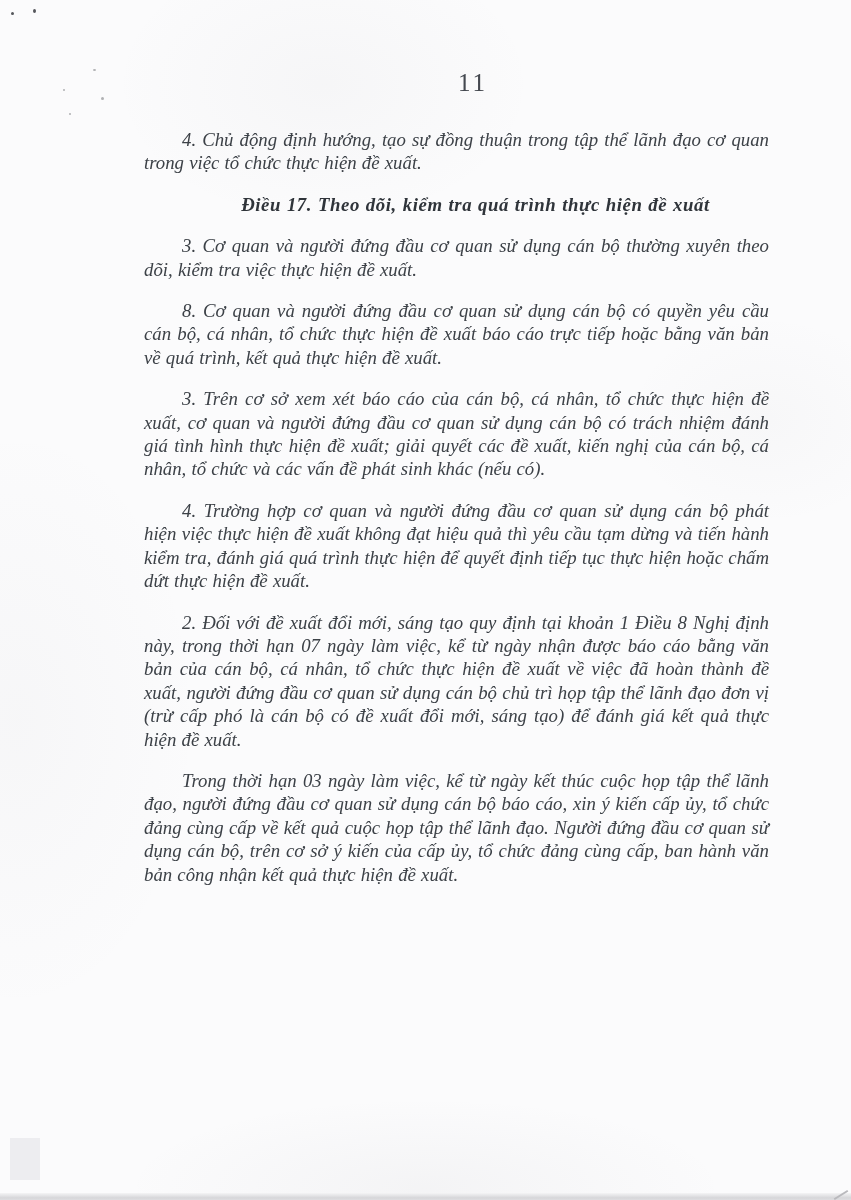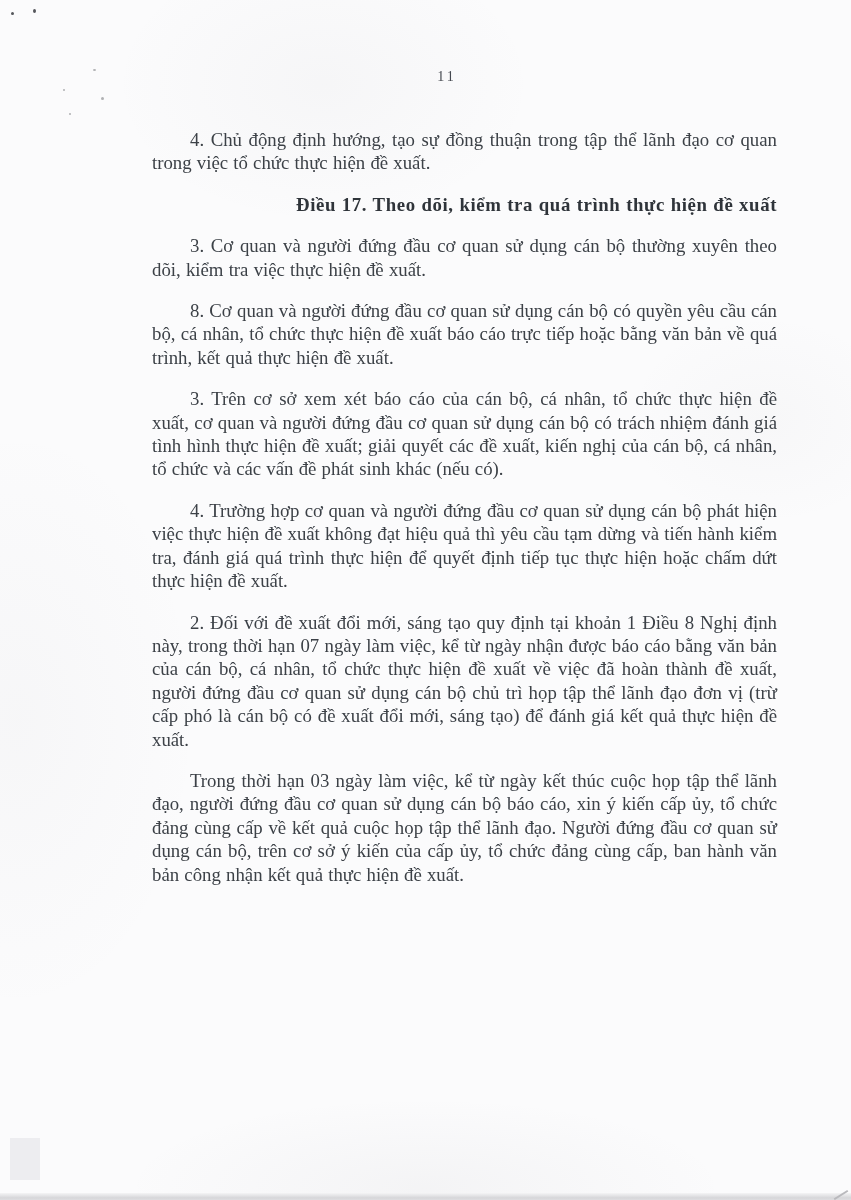--- a/index.html
+++ b/index.html
@@ -21,45 +21,46 @@
     pointer-events: none;
     background:
       radial-gradient(ellipse 300px 200px at 38% 7%, rgba(120,120,130,0.04), transparent 70%),
       radial-gradient(ellipse 260px 420px at 2% 60%, rgba(120,120,130,0.035), transparent 70%),
       radial-gradient(ellipse 200px 150px at 90% 35%, rgba(120,120,130,0.03), transparent 70%),
       radial-gradient(ellipse 400px 120px at 50% 99%, rgba(110,110,120,0.05), transparent 75%);
   }
   .page-number {
     position: absolute;
     top: 69px;
-    left: 387px;
+    left: 413px;
     width: 120px;
     text-align: center;
-    font-size: 14px;
+    font-size: 25px;
     letter-spacing: 3px;
     color: #44484f;
   }
   .content {
     position: absolute;
-    left: 152px;
+    left: 144px;
     top: 128px;
     width: 625px;
+    font-style: italic;
   }
   .content p {
     margin: 0 0 18px 0;
     font-size: 18.8px;
     line-height: 23.4px;
     text-align: justify;
     text-indent: 38px;
     color: #3c4147;
     word-spacing: 0.5px;
   }
   .content p.heading {
     font-weight: bold;
-    text-align: right;
+    text-align: center;
     color: #2f343a;
     letter-spacing: 0.6px;
   }
   
   .speck {
     position: absolute;
     background: #54565b;
     border-radius: 50%;
   }
   .speck.faint { opacity: 0.45; }

